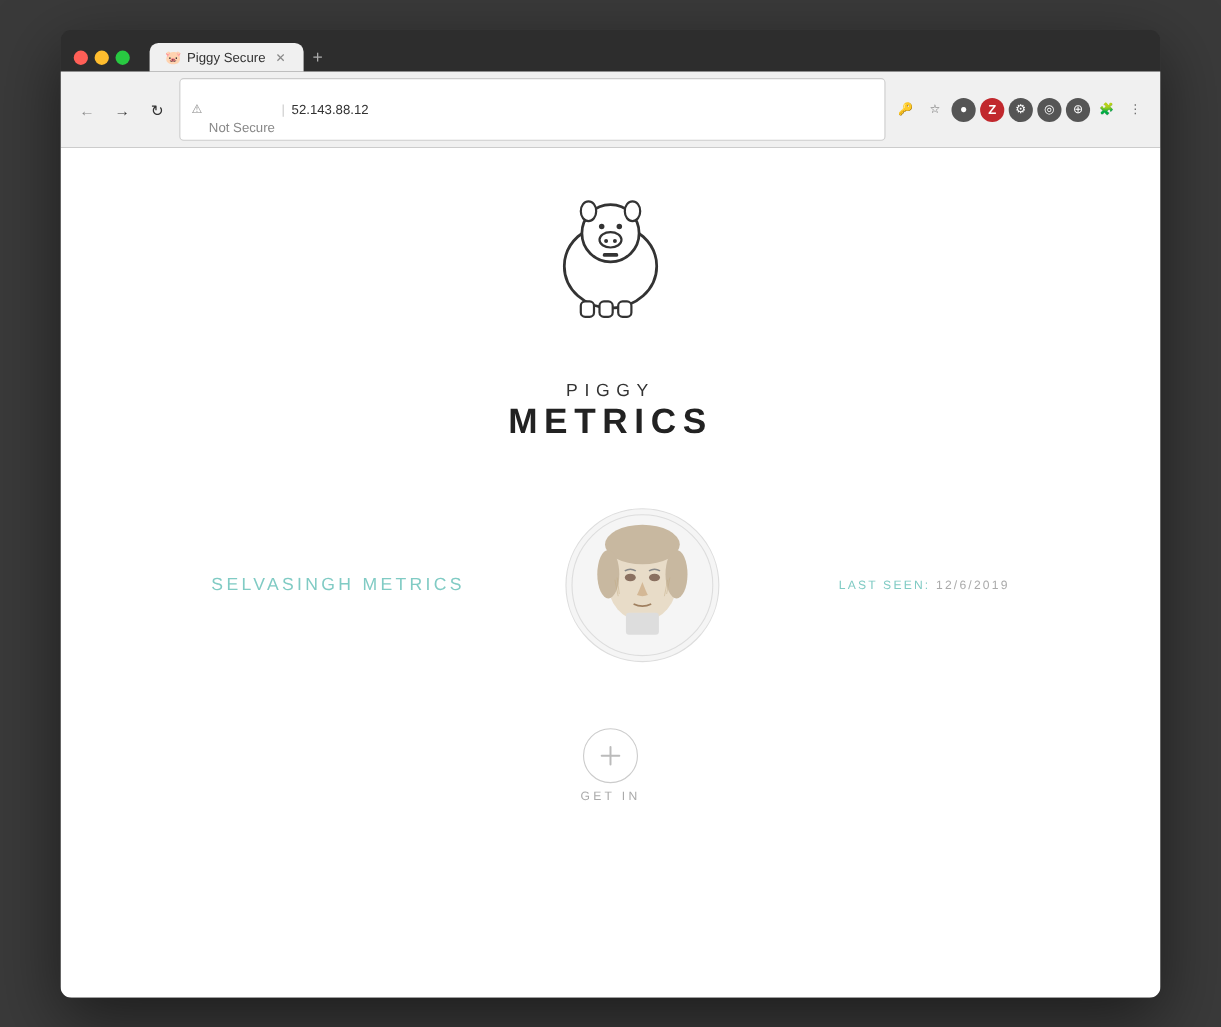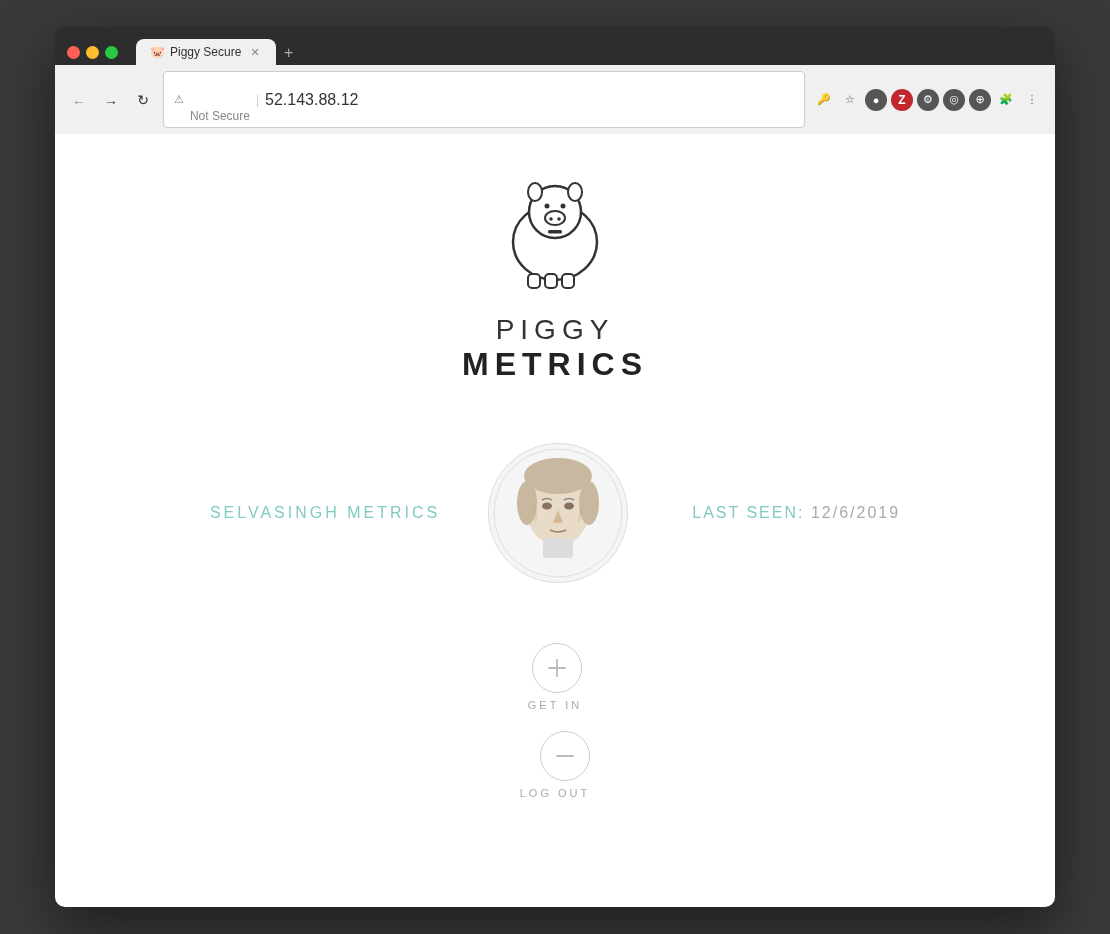--- a/index.html
+++ b/index.html
@@ -156,21 +156,21 @@
       margin-top: 33px;
     }
 
     .separator {
       color: #ccc;
       font-size: 12px;
     }
 
     .url-text {
       color: #333;
-      font-size: 16px;
+      font-size: 12px;
     }
 
     .browser-icons {
       display: flex;
       align-items: center;
       gap: 4px;
     }
 
     .browser-icon {
       width: 22px;
@@ -212,40 +212,41 @@
       height: 120px;
       margin-bottom: 20px;
     }
 
     .app-title {
       text-align: center;
       margin-bottom: 60px;
     }
 
     .app-title-line1 {
-      font-size: 28px;
+      font-size: 16px;
       font-weight: 300;
       letter-spacing: 6px;
       color: #333;
       text-transform: uppercase;
+      margin-top: 33px;
     }
 
     .app-title-line2 {
       font-size: 32px;
       font-weight: 700;
       letter-spacing: 6px;
       color: #222;
       text-transform: uppercase;
     }
 
     
     .user-section {
       display: flex;
       align-items: center;
-      gap: 48px;
+      gap: 92px;
       margin-bottom: 60px;
     }
 
     .user-name {
       font-size: 16px;
       letter-spacing: 3px;
       color: #888;
       font-weight: 300;
       text-transform: uppercase;
     }
@@ -260,21 +261,21 @@
       border-radius: 50%;
       border: 1px solid #ddd;
       overflow: hidden;
       display: flex;
       align-items: center;
       justify-content: center;
       background: #f5f5f5;
     }
 
     .last-seen {
-      font-size: 16px;
+      font-size: 11px;
       letter-spacing: 2px;
       color: #aaa;
       text-transform: uppercase;
       padding-left: 16px;
     }
 
     .last-seen-label {
       color: #80cbc4;
       font-weight: 400;
     }
@@ -287,21 +288,21 @@
     .actions {
       display: flex;
       flex-direction: column;
       align-items: center;
       gap: 0;
     }
 
     .action-btn {
       display: flex;
       flex-direction: column;
-      align-items: flex-end;
+      align-items: center;
       gap: 6px;
       cursor: pointer;
       margin-bottom: 20px;
     }
 
     .action-circle {
       width: 50px;
       height: 50px;
       border-radius: 50%;
       border: 1.5px solid #ccc;
@@ -452,24 +453,16 @@
       <div class="action-btn">
         <div class="action-circle">
           <svg width="22" height="22" viewBox="0 0 22 22" fill="none" xmlns="http://www.w3.org/2000/svg">
             <line x1="11" y1="3" x2="11" y2="19" stroke="#bbb" stroke-width="1.8" stroke-linecap="round"></line>
             <line x1="3" y1="11" x2="19" y2="11" stroke="#bbb" stroke-width="1.8" stroke-linecap="round"></line>
           </svg>
         </div>
         <span class="action-label">GET IN</span>
       </div>
 
-      <div class="action-btn">
-        <div class="action-circle">
-          <svg width="22" height="22" viewBox="0 0 22 22" fill="none" xmlns="http://www.w3.org/2000/svg">
-            <line x1="3" y1="11" x2="19" y2="11" stroke="#bbb" stroke-width="1.8" stroke-linecap="round"></line>
-          </svg>
-        </div>
-        <span class="action-label">LOG OUT</span>
-      </div>
     </div>
 
   </div>
 </div>
 
 </body></html>

